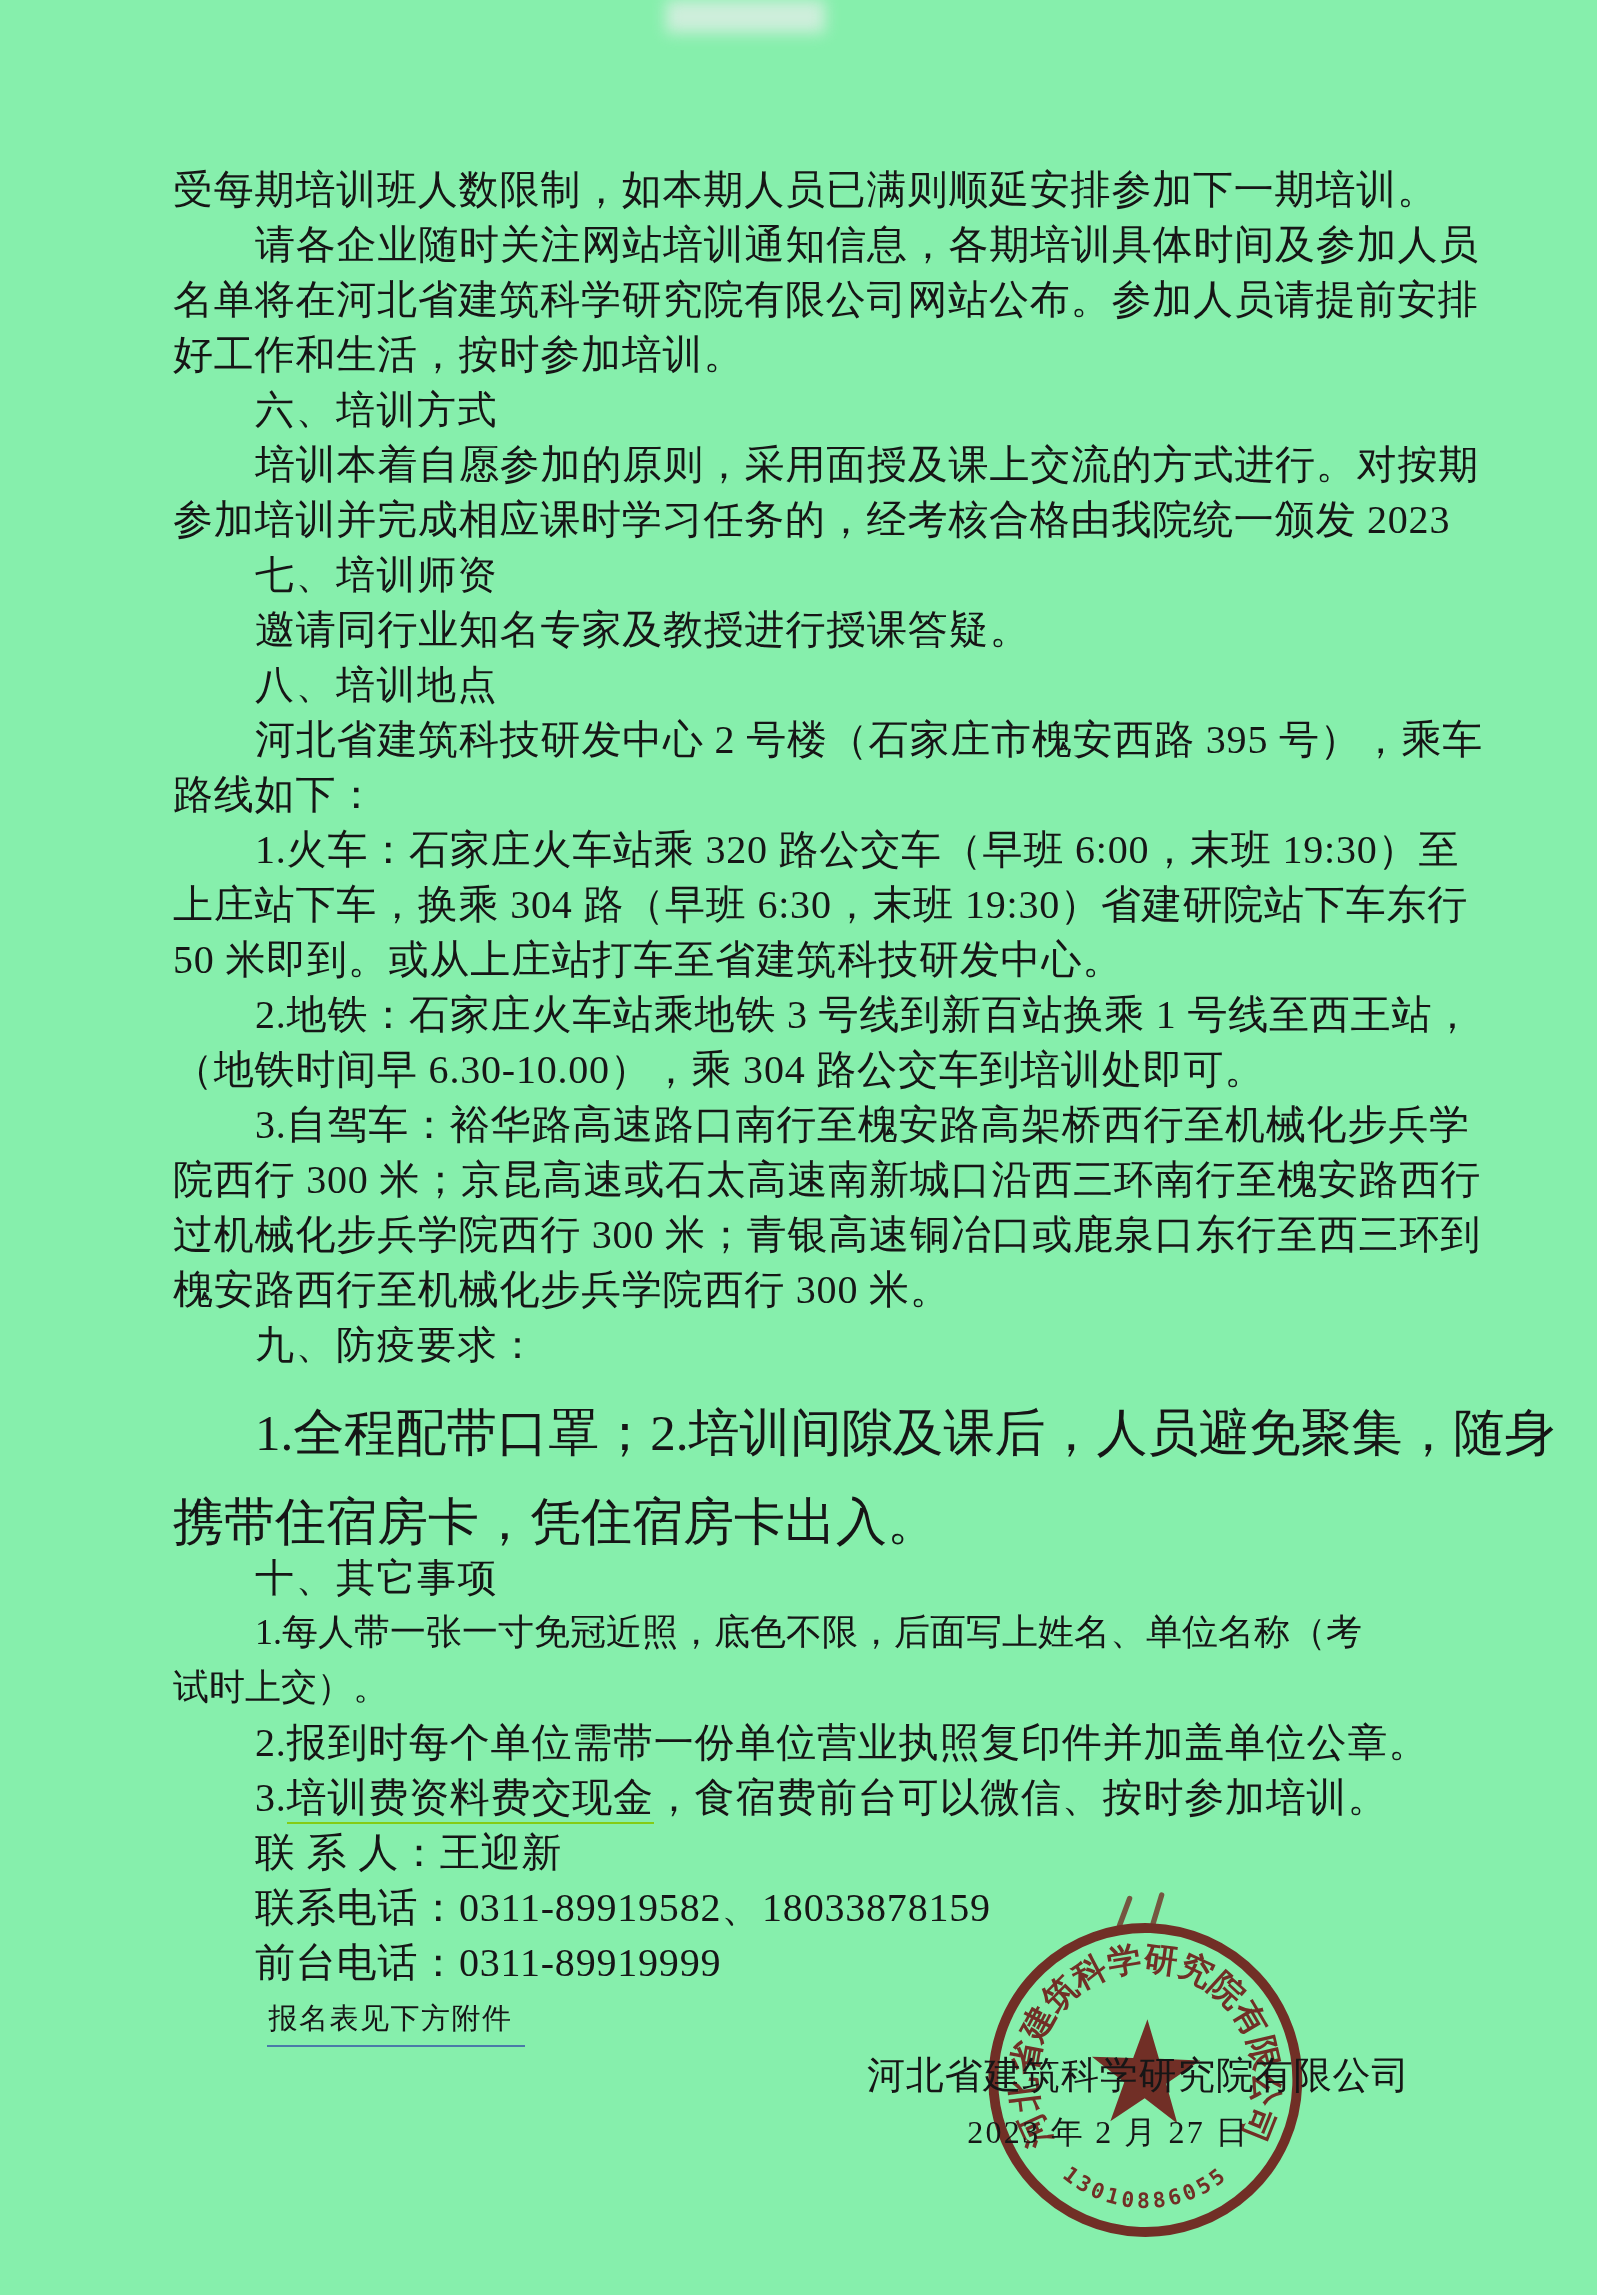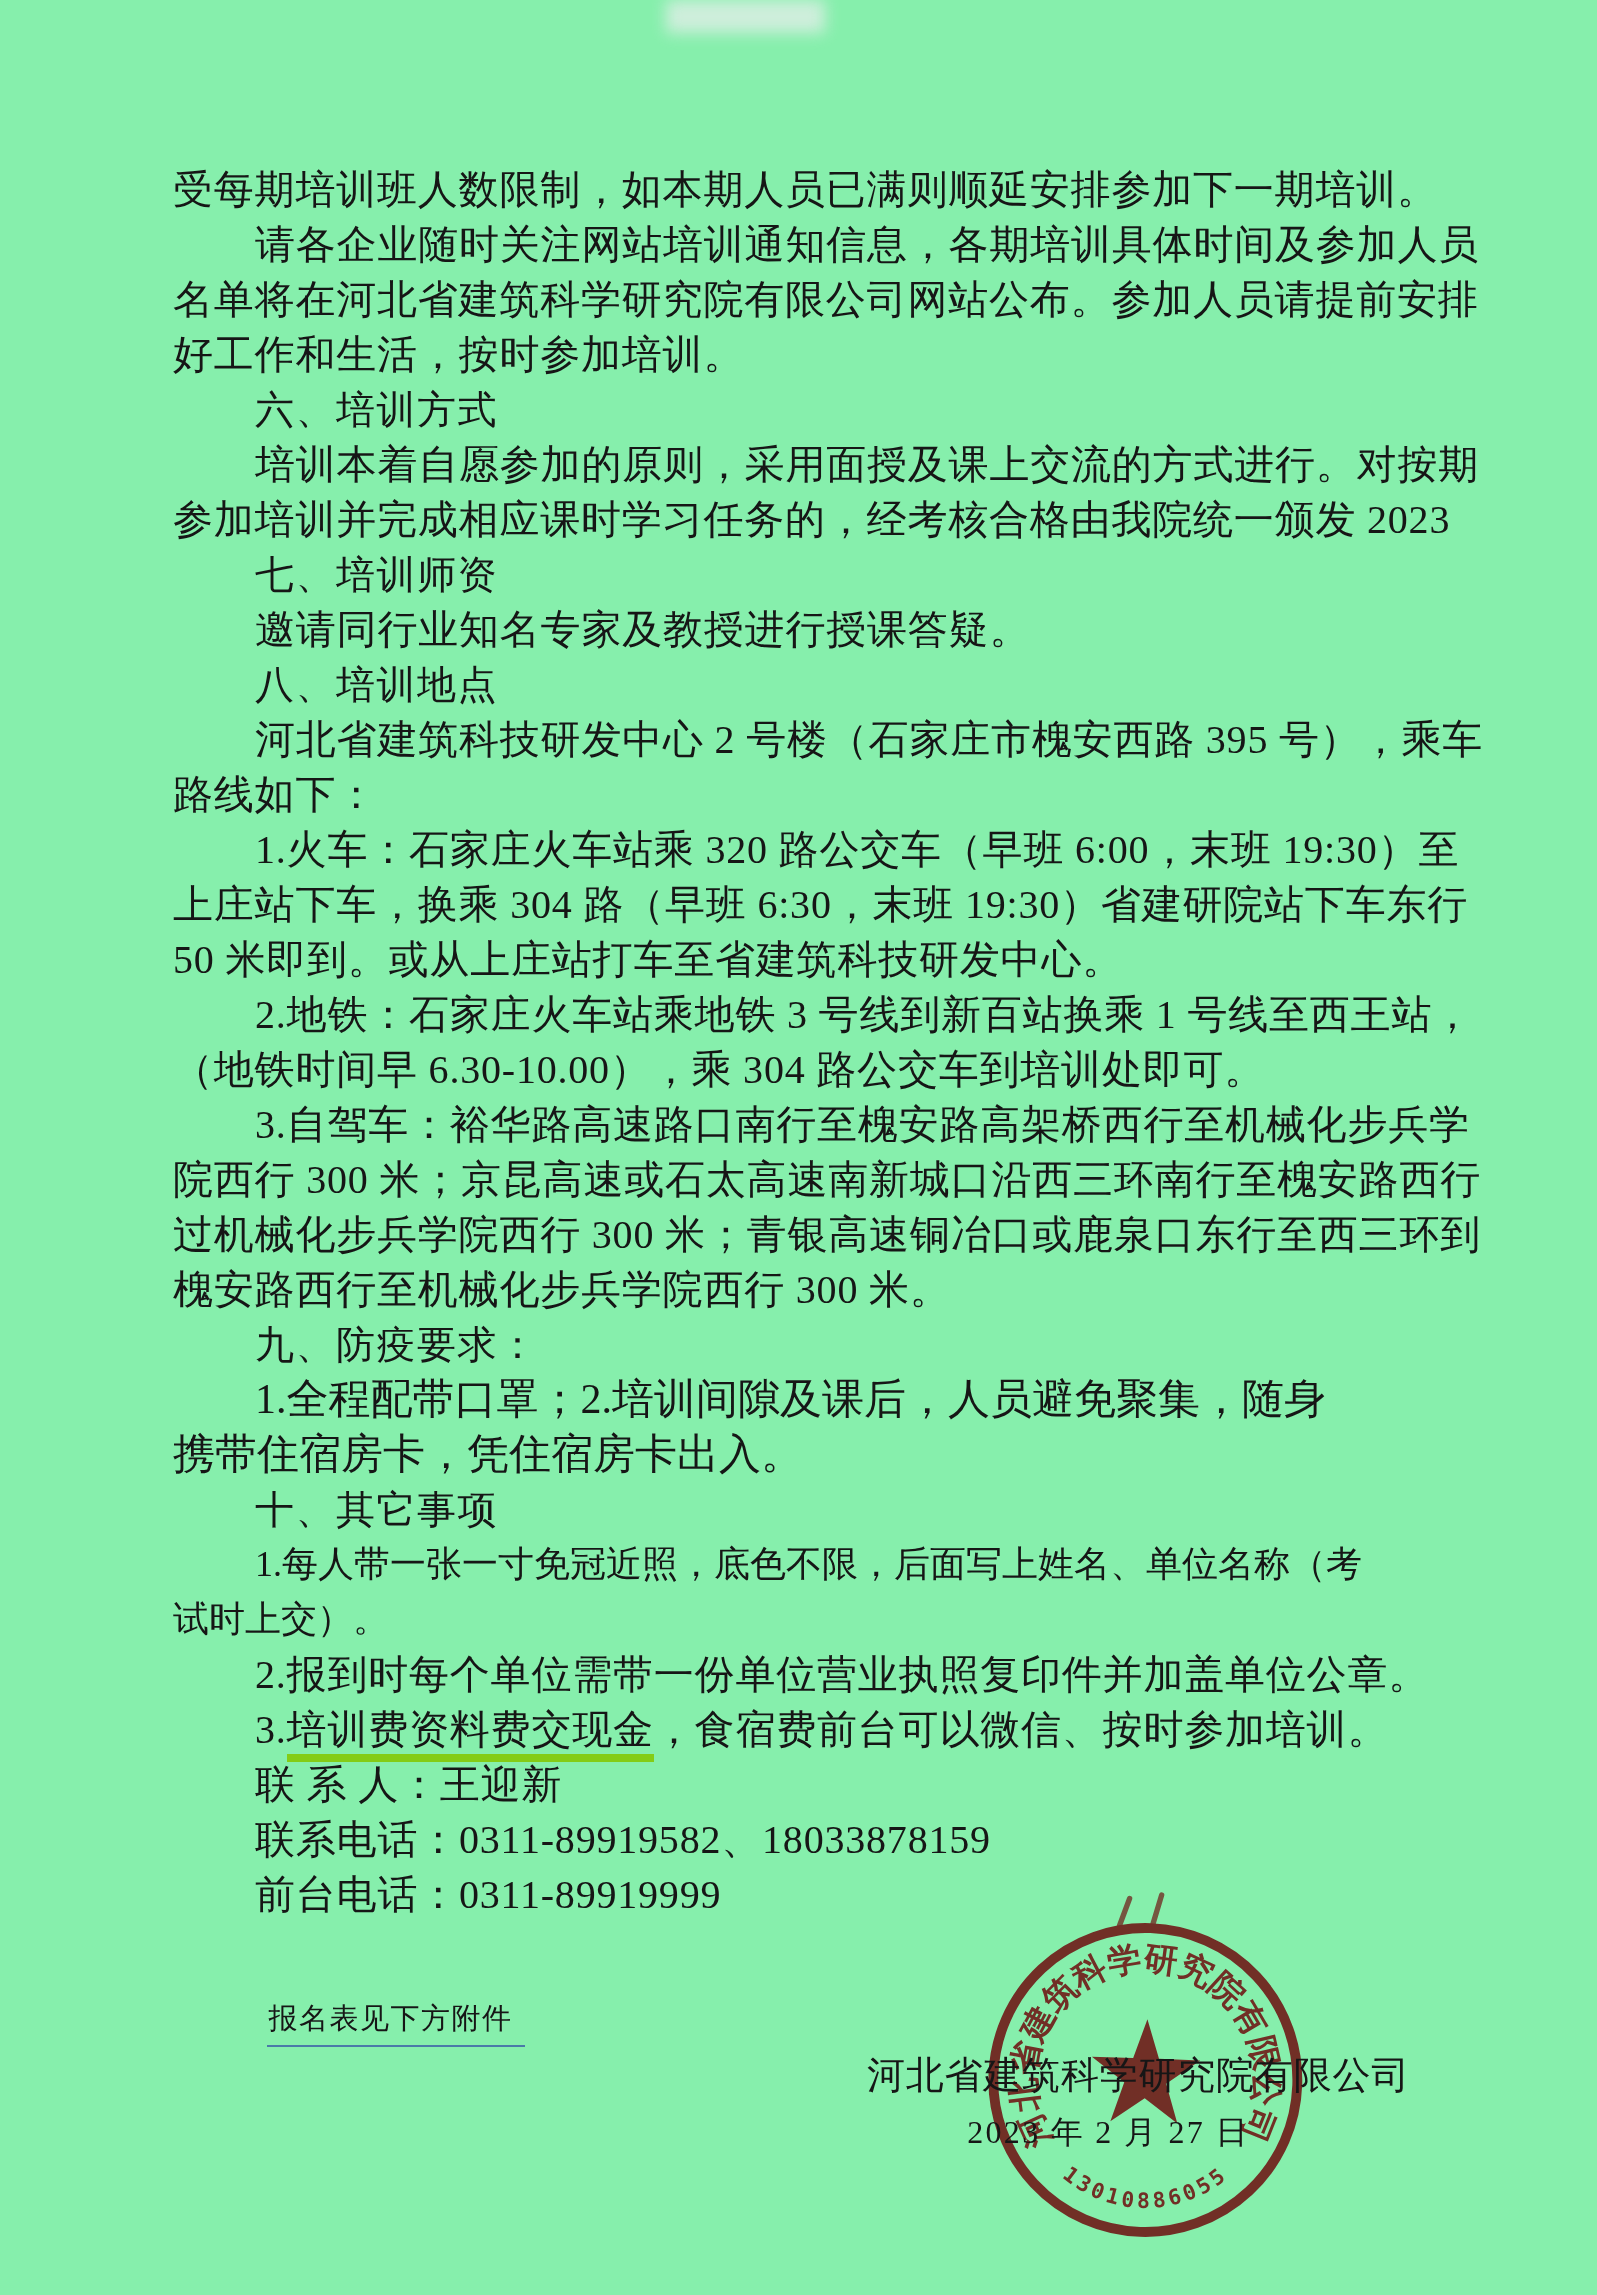--- a/index.html
+++ b/index.html
@@ -25,23 +25,23 @@
     height:55px;line-height:55px;
     font-size:40px;
     letter-spacing:0.8px;
   }
   .ln.indent{padding-left:82px;}
   .ln.heading{
     font-weight:normal;
     font-family:"DejaVu Sans","Liberation Sans",sans-serif;
     font-size:39px;letter-spacing:1.5px;
   }
-  .ln.big{font-size:42px;letter-spacing:0;}
+  .ln.big{font-size:51px;letter-spacing:0;margin-top:34px;}
   .ln.sm{font-size:36px;letter-spacing:0;}
-  .useg{border-bottom:8px solid #84cc16;padding-bottom:2.3px;}
+  .useg{border-bottom:2px solid #84cc16;padding-bottom:2.3px;}
   
   .attachment-note{
     position:absolute;left:267px;top:1999px;
     font-size:29px;letter-spacing:1.5px;
     padding:0 12px 6px 1.5px;
     border-bottom:2.3px solid var(--link-underline,#4a7aa8);
     white-space:nowrap;
   }
   
   .sig-company{

